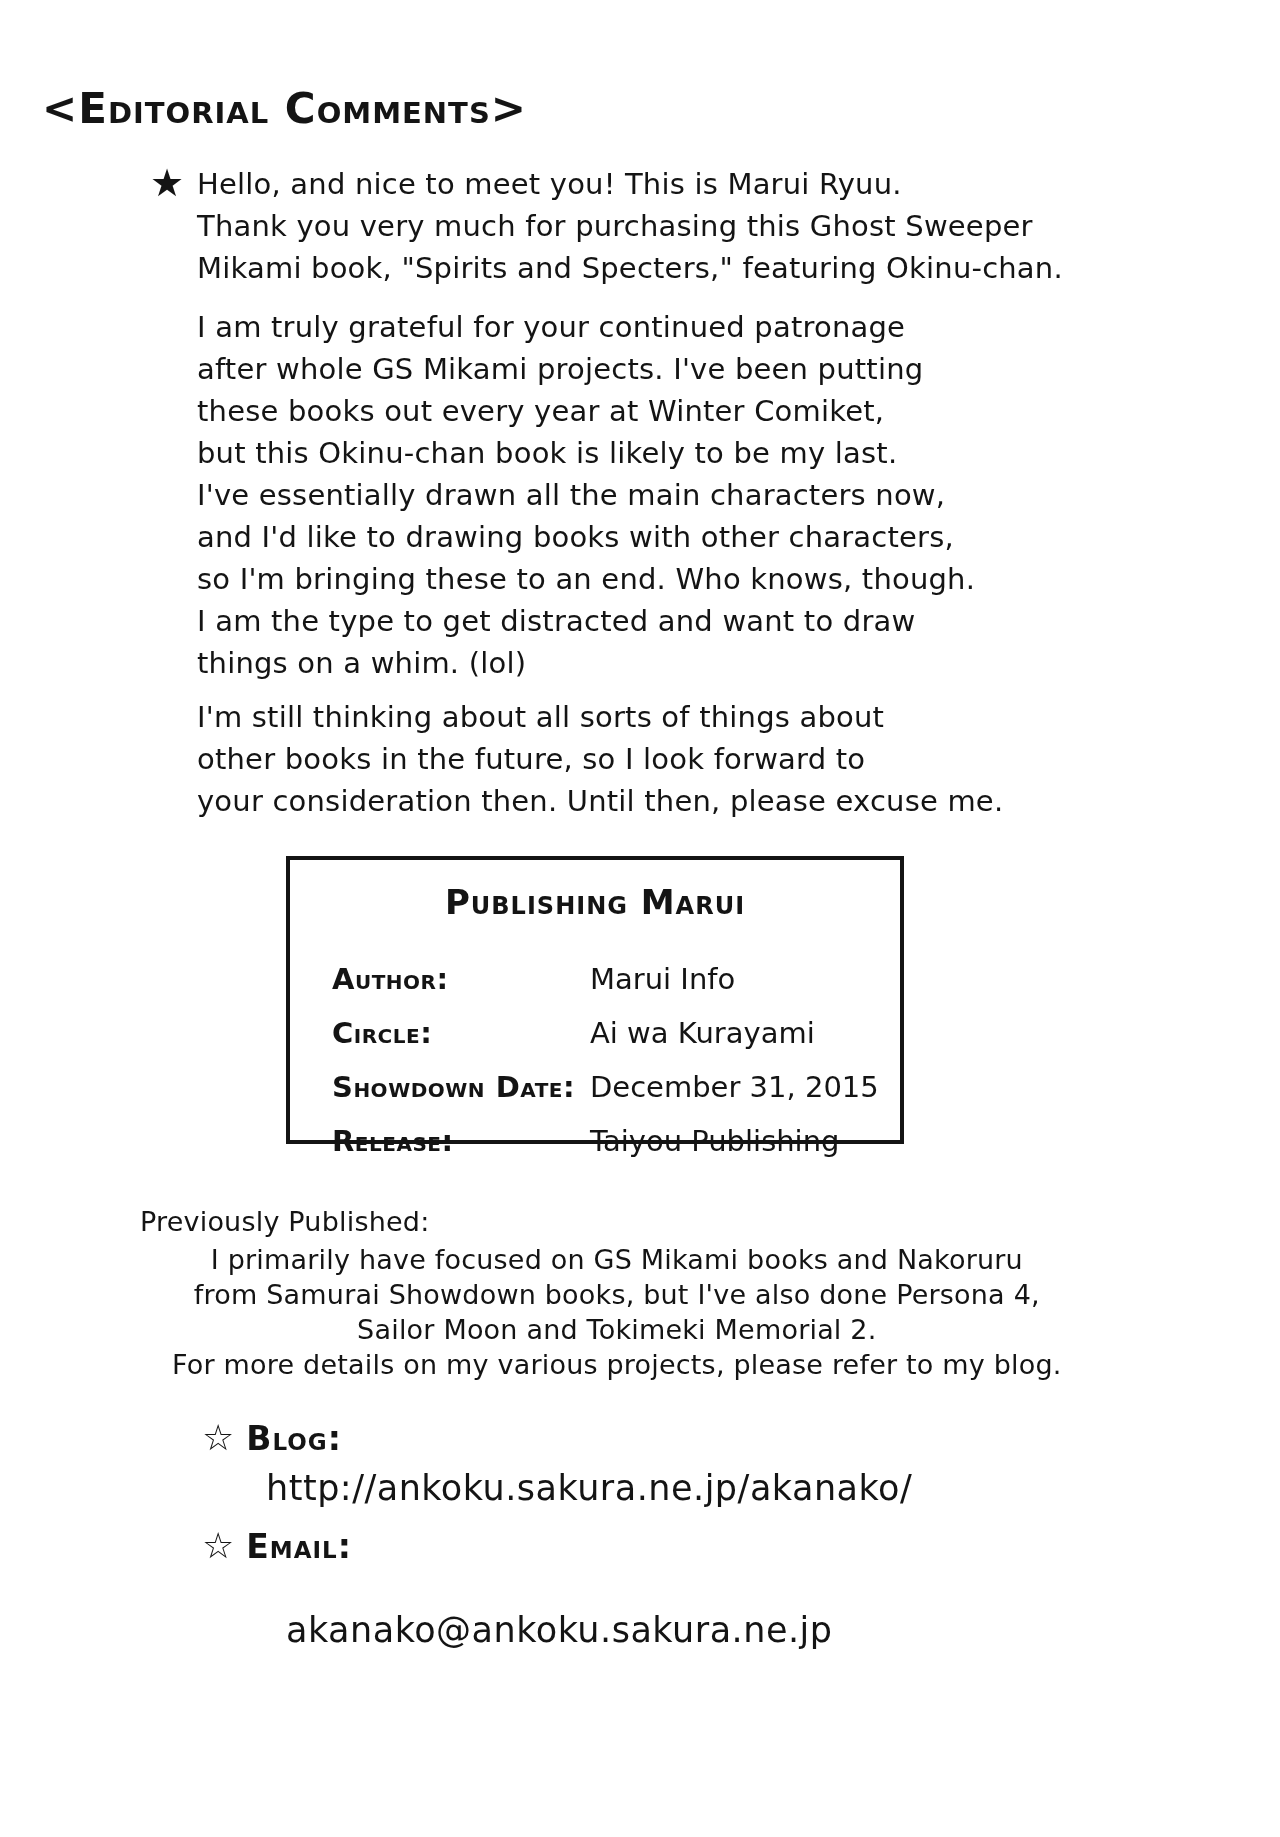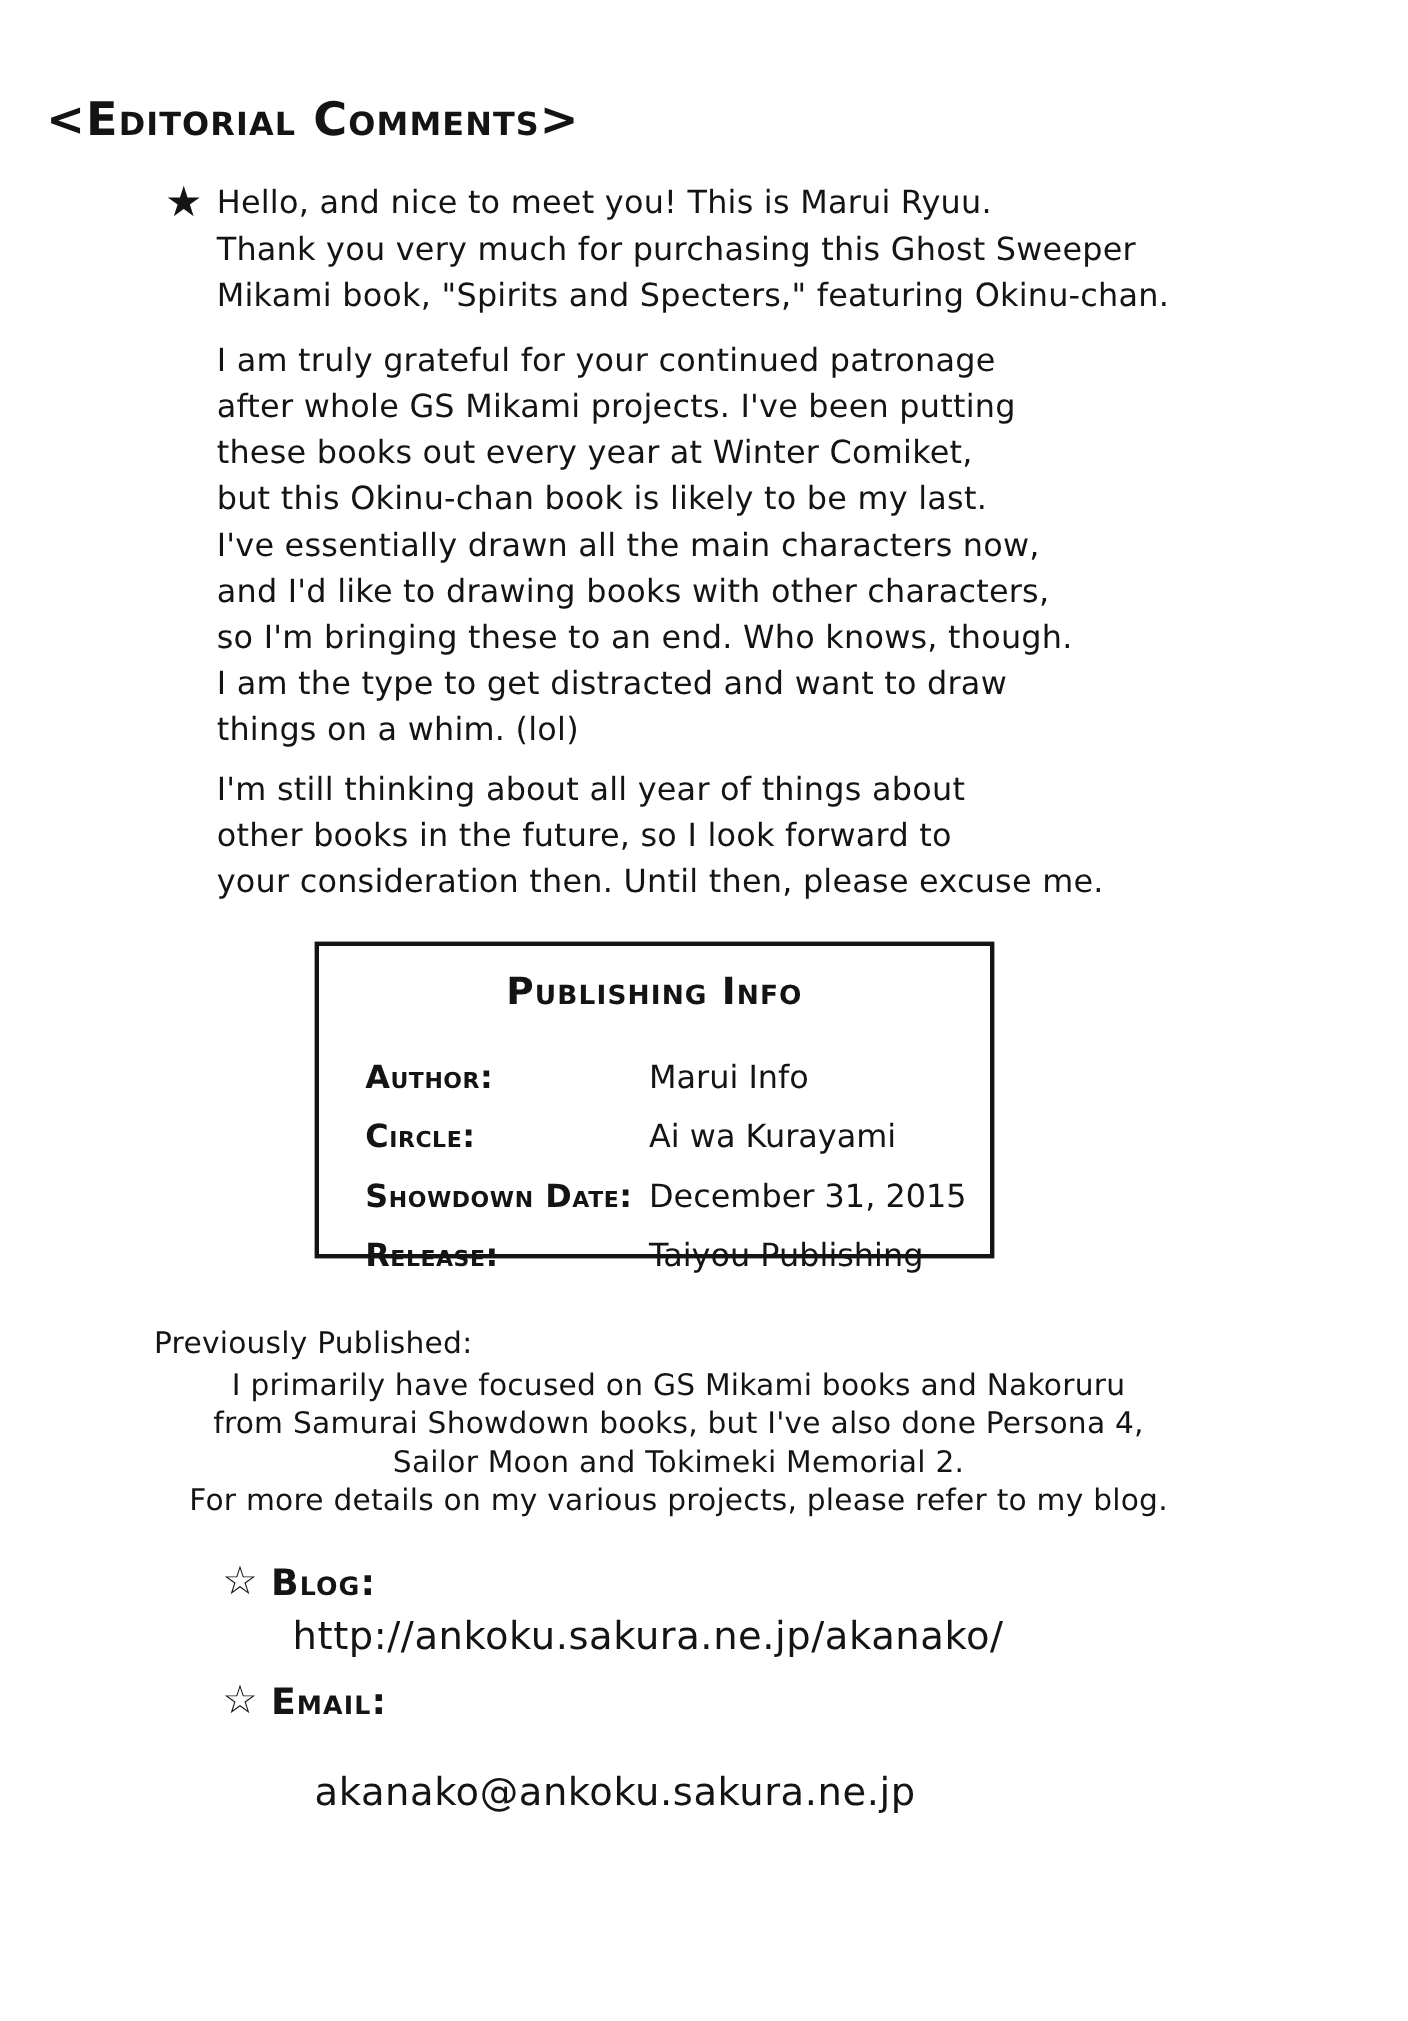--- a/index.html
+++ b/index.html
@@ -140,26 +140,26 @@
   <div class="body-par par-2">I am truly grateful for your continued patronage
 after whole GS Mikami projects. I've been putting
 these books out every year at Winter Comiket,
 but this Okinu-chan book is likely to be my last.
 I've essentially drawn all the main characters now,
 and I'd like to drawing books with other characters,
 so I'm bringing these to an end. Who knows, though.
 I am the type to get distracted and want to draw
 things on a whim. (lol)</div>
 
-  <div class="body-par par-3">I'm still thinking about all year of things about
+  <div class="body-par par-3">I'm still thinking about all sorts of things about
 other books in the future, so I look forward to
 your consideration then.  Until then, please excuse me.</div>
 
   <div class="pub-box">
-    <div class="pub-title">Publishing Info</div>
+    <div class="pub-title">Publishing Marui</div>
     <div class="pub-rows">
       <div class="pub-label">Author:</div>
       <div class="pub-value">Marui Info</div>
       <div class="pub-label">Circle:</div>
       <div class="pub-value">Ai wa Kurayami</div>
       <div class="pub-label">Showdown Date:</div>
       <div class="pub-value">December 31, 2015</div>
       <div class="pub-label">Release:</div>
       <div class="pub-value">Taiyou Publishing</div>
     </div>

